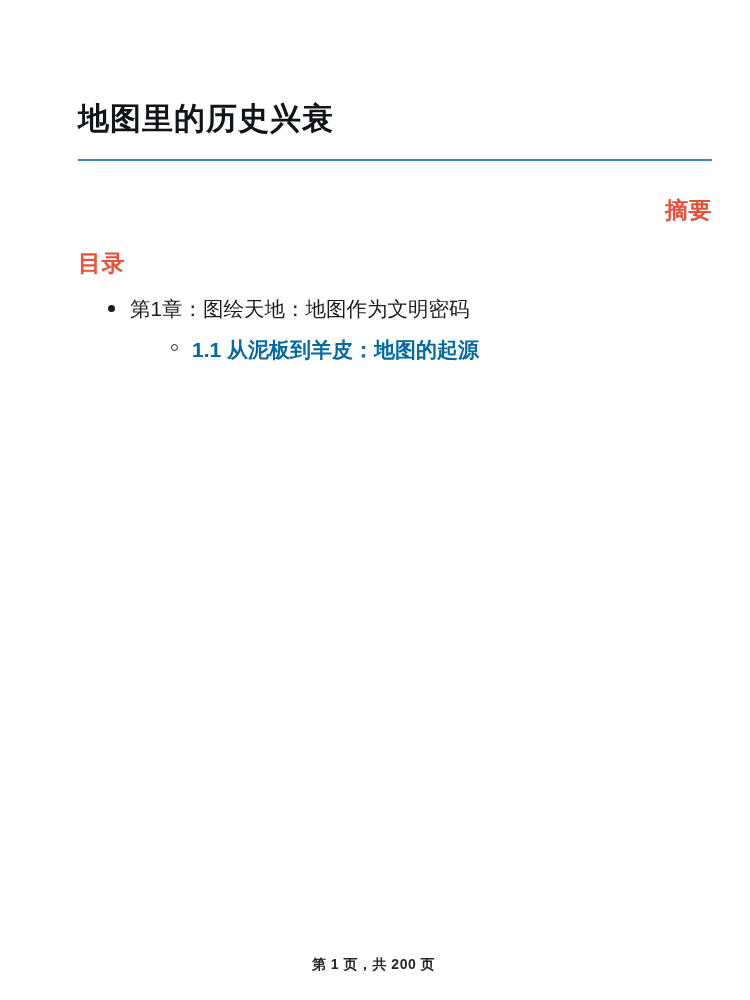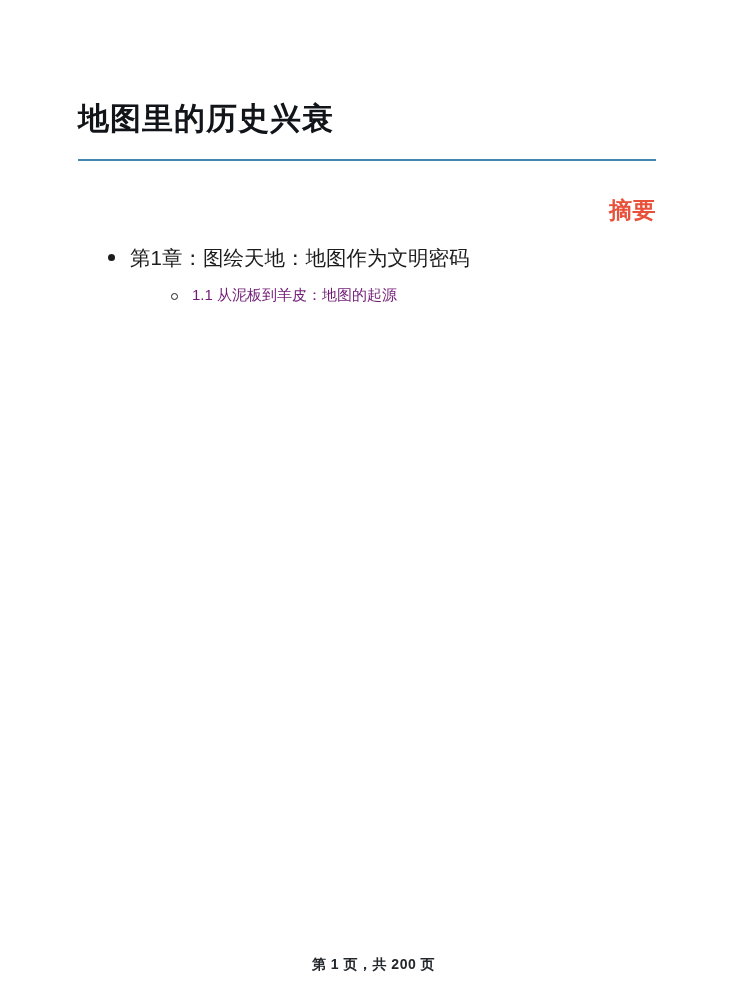--- a/index.html
+++ b/index.html
@@ -14,21 +14,21 @@
     color: #1a1a1a;
     position: relative;
     overflow: hidden;
   }
   .page {
     position: absolute;
     left: 0; top: 0;
     width: 750px;
     height: 1000px;
     box-sizing: border-box;
-    padding: 100px 94px 0 78px;
+    padding: 100px 38px 0 78px;
   }
   .doc-title {
     font-size: 31px;
     font-weight: bold;
     letter-spacing: 1px;
     color: #111418;
     margin: 0 0 22px 0;
     line-height: 1.2;
   }
   .title-rule {
@@ -82,26 +82,27 @@
     height: 7px;
     border-radius: 50%;
     background: #1c1c1c;
   }
   ul.toc-l2 {
     list-style: none;
     margin: 8px 0 0 0;
     padding: 0 0 0 36px;
   }
   ul.toc-l2 > li.toc-section {
-    font-size: 15px;
+    font-size: 21px;
     line-height: 1.55;
-    color: #701a75;
+    color: #0369a1;
     position: relative;
     padding-left: 26px;
     margin-bottom: 12px;
+    font-weight: bold;
   }
   ul.toc-l2 > li.toc-section::before {
     content: "";
     position: absolute;
     left: 5px;
     top: 10px;
     width: 7px;
     height: 7px;
     border-radius: 50%;
     border: 1.5px solid #1c1c1c;
@@ -123,20 +124,21 @@
 </head>
 <body>
 
 <div class="page">
 
   <h1 class="doc-title">地图里的历史兴衰</h1>
   <div class="title-rule"></div>
 
   <h2 class="section-heading">摘要</h2>
 
+  <h2 class="toc-heading">目录</h2>
 
   <ul class="toc-l1">
     <li class="toc-chapter">
       <span>第1章：图绘天地：地图作为文明密码</span>
       <ul class="toc-l2">
         <li class="toc-section">1.1 从泥板到羊皮：地图的起源</li>
       </ul>
     </li>
   </ul>
 

